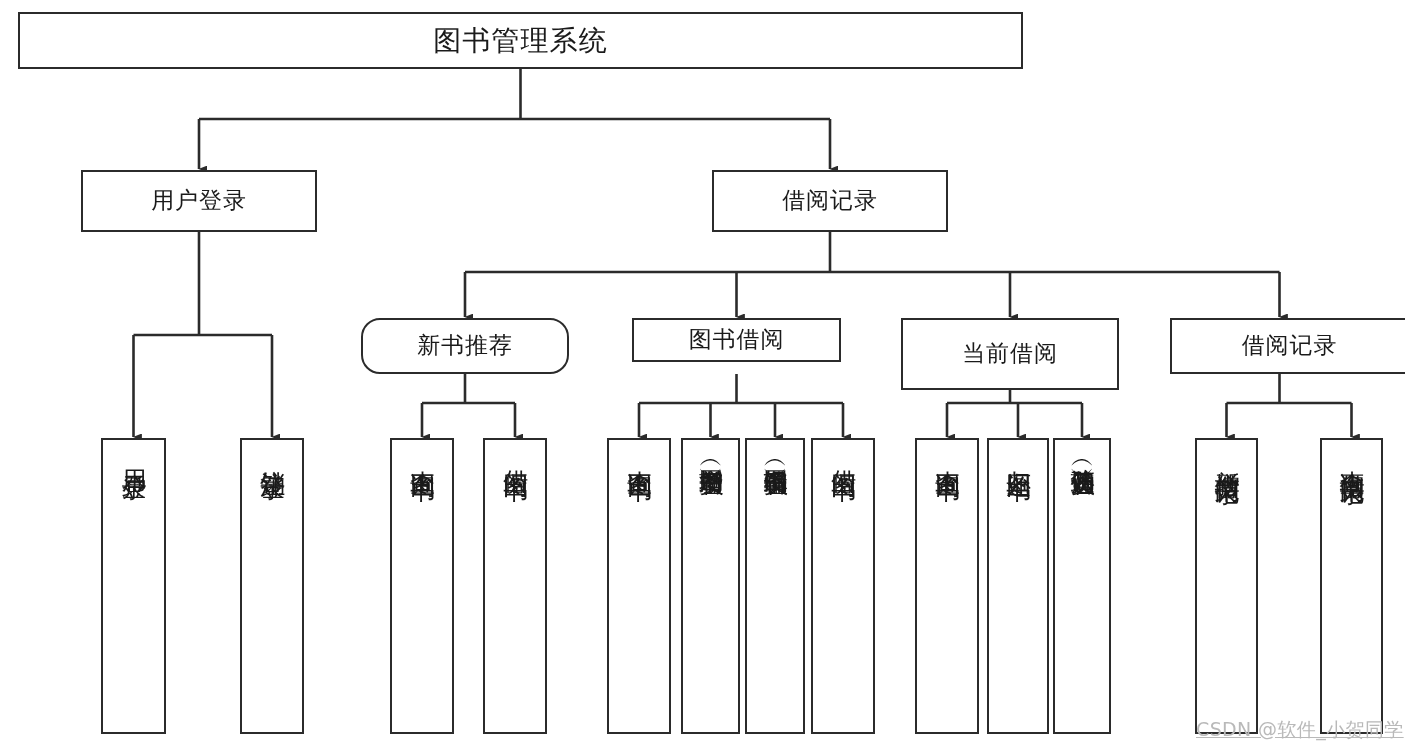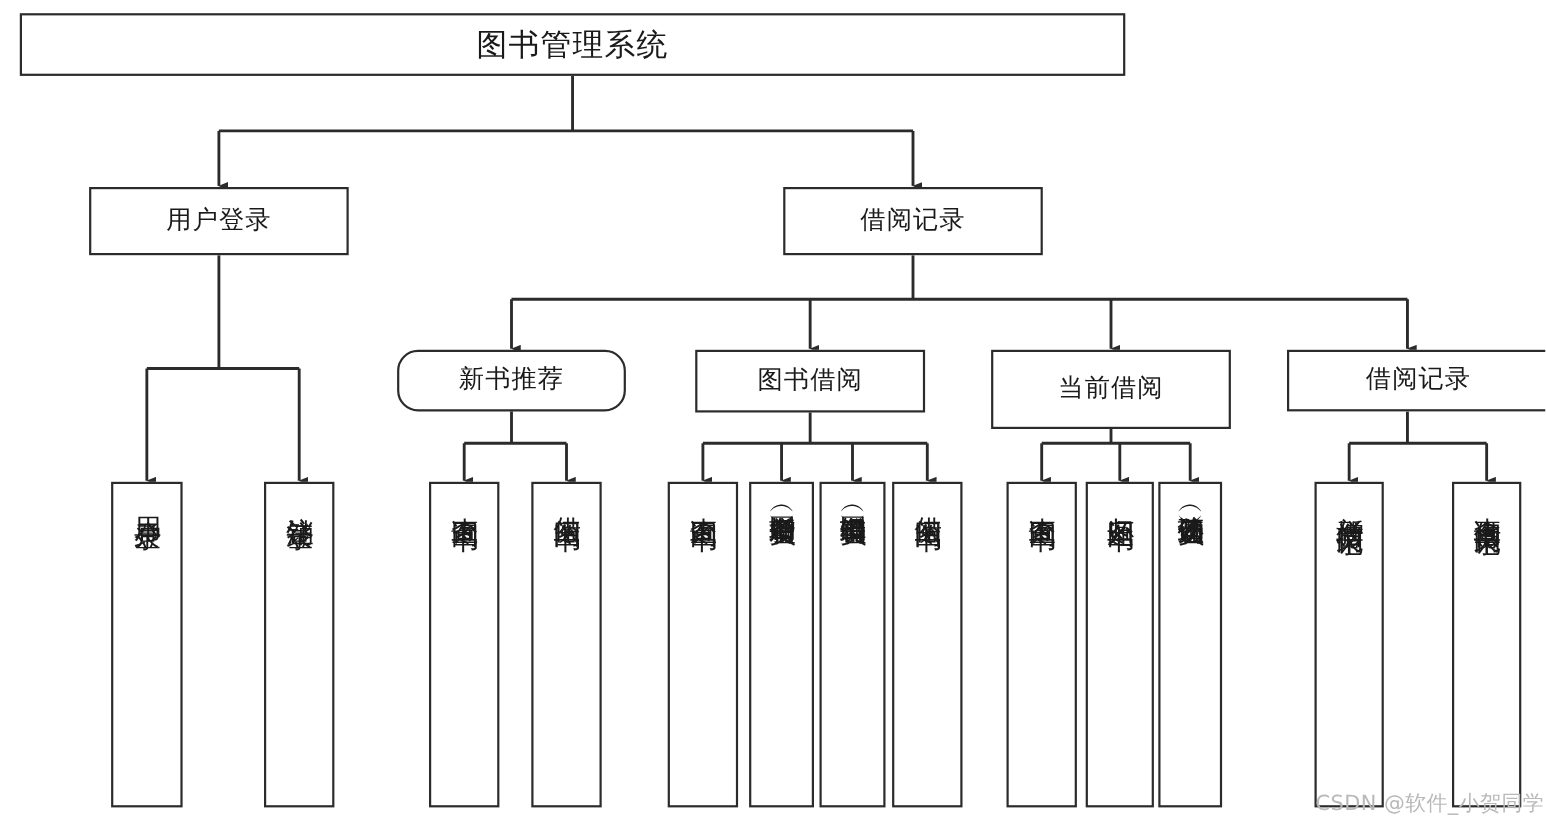--- a/index.html
+++ b/index.html
@@ -133,21 +133,21 @@
   <div class="node horiz" style="left:81px; top:170px; width:236px; height:62px;">
     <span class="node-label">用户登录</span>
   </div>
   <div class="node horiz" style="left:712px; top:170px; width:236px; height:62px;">
     <span class="node-label">借阅记录</span>
   </div>
 
   <div class="node horiz" style="left:361px; top:318px; width:208px; height:56px;border-radius:19px;">
     <span class="node-label">新书推荐</span>
   </div>
-  <div class="node horiz" style="left:632px; top:318px; width:209px; height:57px;align-items:center;">
+  <div class="node horiz" style="left:632px; top:318px; width:209px; height:44px;align-items:center;">
     <span class="node-label">图书借阅</span>
   </div>
   <div class="node horiz" style="left:901px; top:318px; width:218px; height:72px;">
     <span class="node-label">当前借阅</span>
   </div>
   <div class="node horiz" style="left:1170px; top:318px; width:239px; height:56px;">
     <span class="node-label">借阅记录</span>
   </div>
 
   <div class="node leaf" style="left:101px; top:438px; width:65px; height:296px;">
@@ -187,15 +187,15 @@
     <span class="node-label">确认归还（管理员）</span>
   </div>
 
   <div class="node leaf" style="left:1195px; top:438px; width:63px; height:296px;">
     <span class="node-label">新增借阅记录</span>
   </div>
   <div class="node leaf" style="left:1320px; top:438px; width:63px; height:296px;">
     <span class="node-label">查询借阅记录</span>
   </div>
 
-  <div class="watermark" style="left:1196px; top:717px;">CSDN @软件_小贺同学</div>
+  <div class="watermark" style="left:1196px; top:717px;text-decoration:underline;">CSDN @软件_小贺同学</div>
 
 </div>
 
 </body></html>

